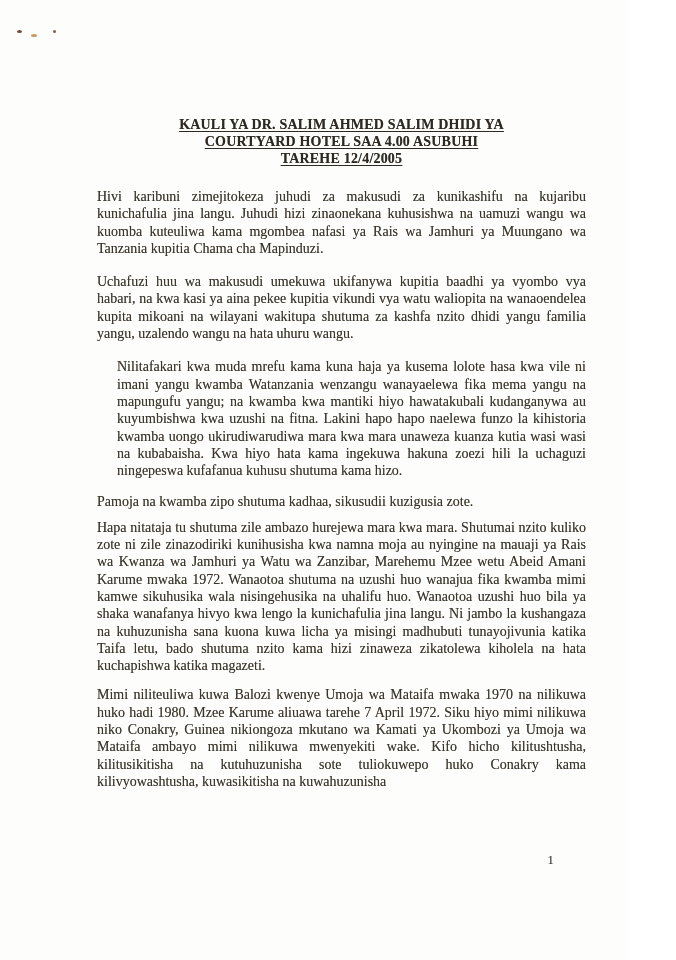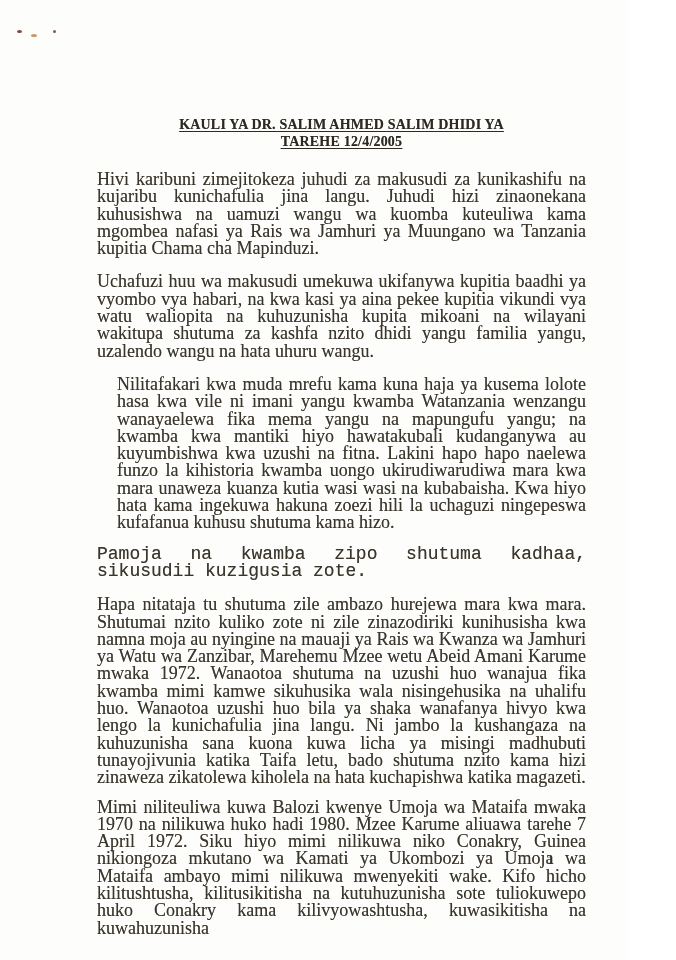--- a/index.html
+++ b/index.html
@@ -41,26 +41,26 @@
     letter-spacing: 0.2px;
     color: #2e2a22;
     margin-bottom: 21px;
   }
   .title .tline {
     text-decoration: underline;
     text-underline-offset: 2px;
   }
   .para {
     margin: 0 0 16px 0;
-    font-size: 18px;
+    font-size: 14px;
     line-height: 17.3px;
     text-align: justify;
   }
   .para.tight { margin-bottom: 14px; margin-left: 20px; }
-  .para.nogap { margin-bottom: 16px; font-family: Liberation Mono, monospace; }
+  .para.nogap { margin-bottom: 8px; }
   .para.smallgap { margin-bottom: 12px; }
 
   .page-num {
     position: absolute;
     right: 74px;
     bottom: 92px;
     font-size: 13.5px;
     color: #2f2b23;
     font-family: "Liberation Serif", serif;
   }
@@ -71,25 +71,26 @@
 <div class="page">
 
   <div class="speck s1"></div>
   <div class="speck s2"></div>
   <div class="speck s3"></div>
 
   <div class="content">
 
     <div class="title">
       <div class="tline">KAULI YA DR. SALIM AHMED SALIM DHIDI YA</div>
+      <div class="tline">COURTYARD HOTEL SAA 4.00 ASUBUHI</div>
       <div class="tline">TAREHE 12/4/2005</div>
     </div>
 
     <p class="para">Hivi karibuni zimejitokeza juhudi za makusudi za kunikashifu na kujaribu kunichafulia jina langu. Juhudi hizi zinaonekana kuhusishwa na uamuzi wangu wa kuomba kuteuliwa kama mgombea nafasi ya Rais wa Jamhuri ya Muungano wa Tanzania kupitia Chama cha Mapinduzi.</p>
-    <p class="para">Uchafuzi huu wa makusudi umekuwa ukifanywa kupitia baadhi ya vyombo vya habari, na kwa kasi ya aina pekee kupitia vikundi vya watu waliopita na kuhuzunisha kupita mikoani na wilayani wakitupa shutuma za kashfa nzito dhidi yangu familia yangu, uzalendo wangu na hata uhuru wangu.</p>
+    <p class="para">Uchafuzi huu wa makusudi umekuwa ukifanywa kupitia baadhi ya vyombo vya habari, na kwa kasi ya aina pekee kupitia vikundi vya watu waliopita na wanaoendelea kupita mikoani na wilayani wakitupa shutuma za kashfa nzito dhidi yangu familia yangu, uzalendo wangu na hata uhuru wangu.</p>
     <p class="para tight">Nilitafakari kwa muda mrefu kama kuna haja ya kusema lolote hasa kwa vile ni imani yangu kwamba Watanzania wenzangu wanayaelewa fika mema yangu na mapungufu yangu; na kwamba kwa mantiki hiyo hawatakubali kudanganywa au kuyumbishwa kwa uzushi na fitna. Lakini hapo hapo naelewa funzo la kihistoria kwamba uongo ukirudiwarudiwa mara kwa mara unaweza kuanza kutia wasi wasi na kubabaisha. Kwa hiyo hata kama ingekuwa hakuna zoezi hili la uchaguzi ningepeswa kufafanua kuhusu shutuma kama hizo.</p>
     <p class="para nogap">Pamoja na kwamba zipo shutuma kadhaa, sikusudii kuzigusia zote.</p>
     <p class="para smallgap">Hapa nitataja tu shutuma zile ambazo hurejewa mara kwa mara. Shutumai nzito kuliko zote ni zile zinazodiriki kunihusisha kwa namna moja au nyingine na mauaji ya Rais wa Kwanza wa Jamhuri ya Watu wa Zanzibar, Marehemu Mzee wetu Abeid Amani Karume mwaka 1972. Wanaotoa shutuma na uzushi huo wanajua fika kwamba mimi kamwe sikuhusika wala nisingehusika na uhalifu huo. Wanaotoa uzushi huo bila ya shaka wanafanya hivyo kwa lengo la kunichafulia jina langu. Ni jambo la kushangaza na kuhuzunisha sana kuona kuwa licha ya misingi madhubuti tunayojivunia katika Taifa letu, bado shutuma nzito kama hizi zinaweza zikatolewa kiholela na hata kuchapishwa katika magazeti.</p>
     <p class="para">Mimi niliteuliwa kuwa Balozi kwenye Umoja wa Mataifa mwaka 1970 na nilikuwa huko hadi 1980. Mzee Karume aliuawa tarehe 7 April 1972. Siku hiyo mimi nilikuwa niko Conakry, Guinea nikiongoza mkutano wa Kamati ya Ukombozi ya Umoja wa Mataifa ambayo mimi nilikuwa mwenyekiti wake. Kifo hicho kilitushtusha, kilitusikitisha na kutuhuzunisha sote tuliokuwepo huko Conakry kama kilivyowashtusha, kuwasikitisha na kuwahuzunisha</p>
 
   </div>
 
   <div class="page-num">1</div>
 
 </div>

